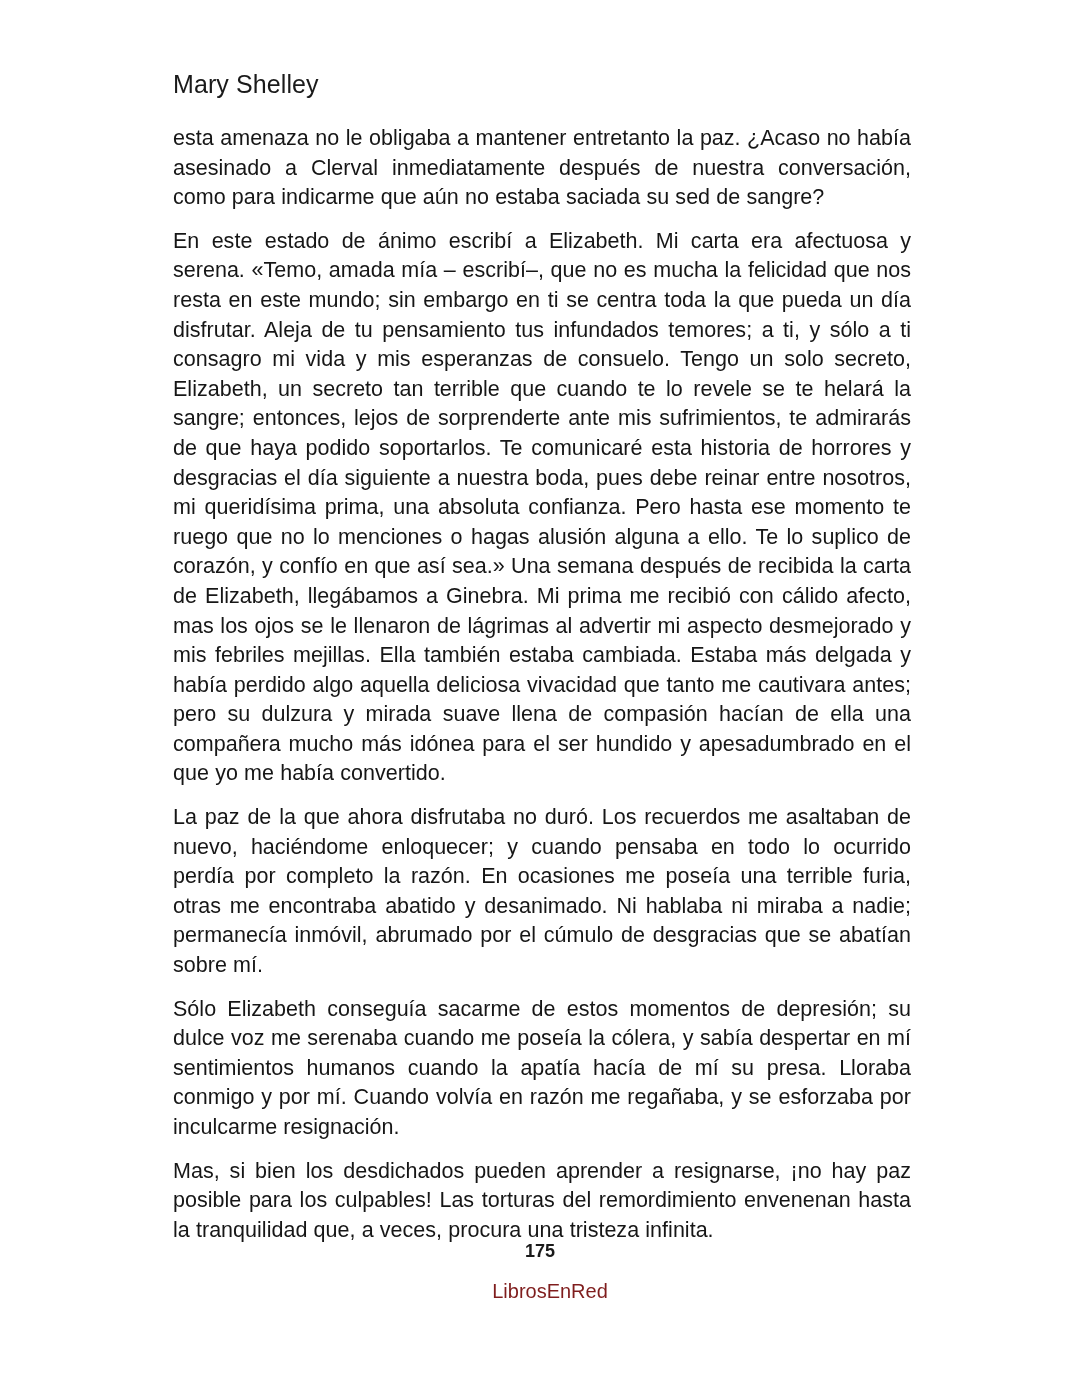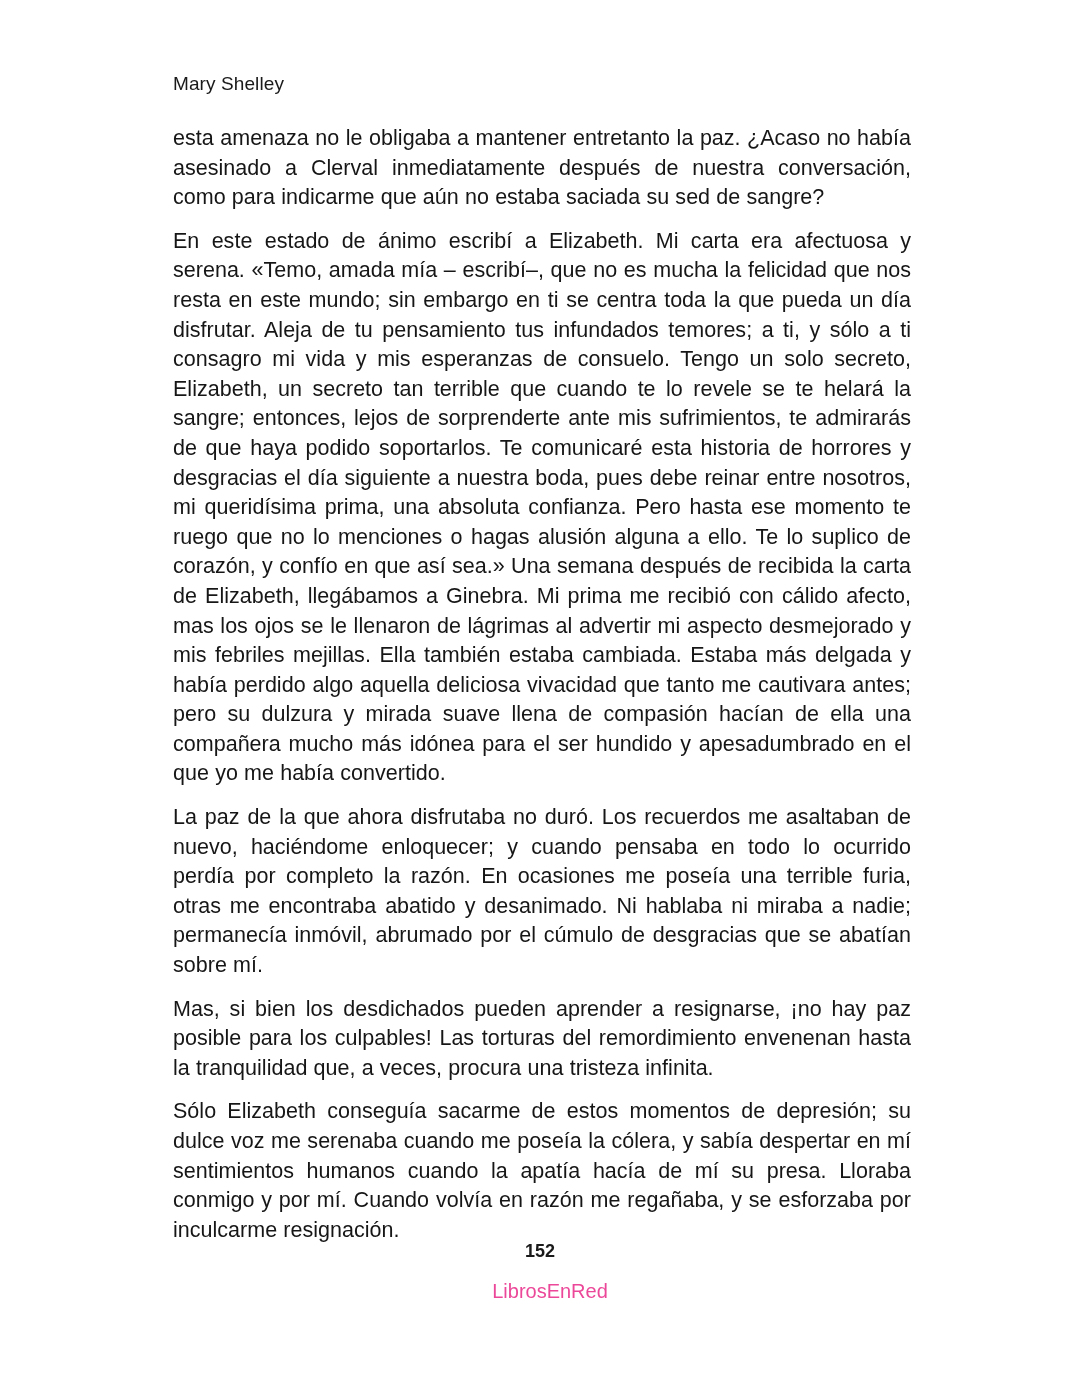--- a/index.html
+++ b/index.html
@@ -14,21 +14,21 @@
     background: #ffffff;
     font-family: "Liberation Sans", sans-serif;
     color: #1a1a1a;
     overflow: hidden;
     box-sizing: border-box;
   }
   .running-head {
     position: absolute;
     left: 173px;
     top: 72px;
-    font-size: 19px;
+    font-size: 25px;
     line-height: 24px;
     font-weight: 400;
     color: #1a1a1a;
     letter-spacing: 0.1px;
   }
   .text-column {
     position: absolute;
     left: 173px;
     top: 124px;
     width: 738px;
@@ -60,36 +60,36 @@
   }
   .imprint {
     position: absolute;
     left: 0;
     right: 0;
     top: 1278px;
     text-align: center;
     font-size: 20px;
     line-height: 26px;
     font-weight: 400;
-    color: #ec4899;
+    color: #7f1d1d;
     margin-left: 20px;
   }
 </style>
 </head>
 <body>
 
 <div class="page">
 
   <div class="running-head">Mary Shelley</div>
 
   <div class="text-column">
     <p class="para">esta amenaza no le obligaba a mantener entretanto la paz. ¿Acaso no había asesinado a Clerval inmediatamente después de nuestra conversación, como para indicarme que aún no estaba saciada su sed de sangre?</p>
     <p class="para">En este estado de ánimo escribí a Elizabeth. Mi carta era afectuosa y serena. «Temo, amada mía – escribí–, que no es mucha la felicidad que nos resta en este mundo; sin embargo en ti se centra toda la que pueda un día disfrutar. Aleja de tu pensamiento tus infundados temores; a ti, y sólo a ti consagro mi vida y mis esperanzas de consuelo. Tengo un solo secreto, Elizabeth, un secreto tan terrible que cuando te lo revele se te helará la sangre; entonces, lejos de sorprenderte ante mis sufrimientos, te admirarás de que haya podido soportarlos. Te comunicaré esta historia de horrores y desgracias el día siguiente a nuestra boda, pues debe reinar entre nosotros, mi queridísima prima, una absoluta confianza. Pero hasta ese momento te ruego que no lo menciones o hagas alusión alguna a ello. Te lo suplico de corazón, y confío en que así sea.» Una semana después de recibida la carta de Elizabeth, llegábamos a Ginebra. Mi prima me recibió con cálido afecto, mas los ojos se le llenaron de lágrimas al advertir mi aspecto desmejorado y mis febriles mejillas. Ella también estaba cambiada. Estaba más delgada y había perdido algo aquella deliciosa vivacidad que tanto me cautivara antes; pero su dulzura y mirada suave llena de compasión hacían de ella una compañera mucho más idónea para el ser hundido y apesadumbrado en el que yo me había convertido.</p>
     <p class="para">La paz de la que ahora disfrutaba no duró. Los recuerdos me asaltaban de nuevo, haciéndome enloquecer; y cuando pensaba en todo lo ocurrido perdía por completo la razón. En ocasiones me poseía una terrible furia, otras me encontraba abatido y desanimado. Ni hablaba ni miraba a nadie; permanecía inmóvil, abrumado por el cúmulo de desgracias que se abatían sobre mí.</p>
+    <p class="para">Sólo Elizabeth conseguía sacarme de estos momentos de depresión; su dulce voz me serenaba cuando me poseía la cólera, y sabía despertar en mí sentimientos humanos cuando la apatía hacía de mí su presa. Lloraba conmigo y por mí. Cuando volvía en razón me regañaba, y se esforzaba por inculcarme resignación.</p>
     <p class="para">Mas, si bien los desdichados pueden aprender a resignarse, ¡no hay paz posible para los culpables! Las torturas del remordimiento envenenan hasta la tranquilidad que, a veces, procura una tristeza infinita.</p>
-    <p class="para">Sólo Elizabeth conseguía sacarme de estos momentos de depresión; su dulce voz me serenaba cuando me poseía la cólera, y sabía despertar en mí sentimientos humanos cuando la apatía hacía de mí su presa. Lloraba conmigo y por mí. Cuando volvía en razón me regañaba, y se esforzaba por inculcarme resignación.</p>
   </div>
 
-  <div class="folio">152</div>
+  <div class="folio">175</div>
 
   <div class="imprint">LibrosEnRed</div>
 
 </div>
 
 </body></html>

